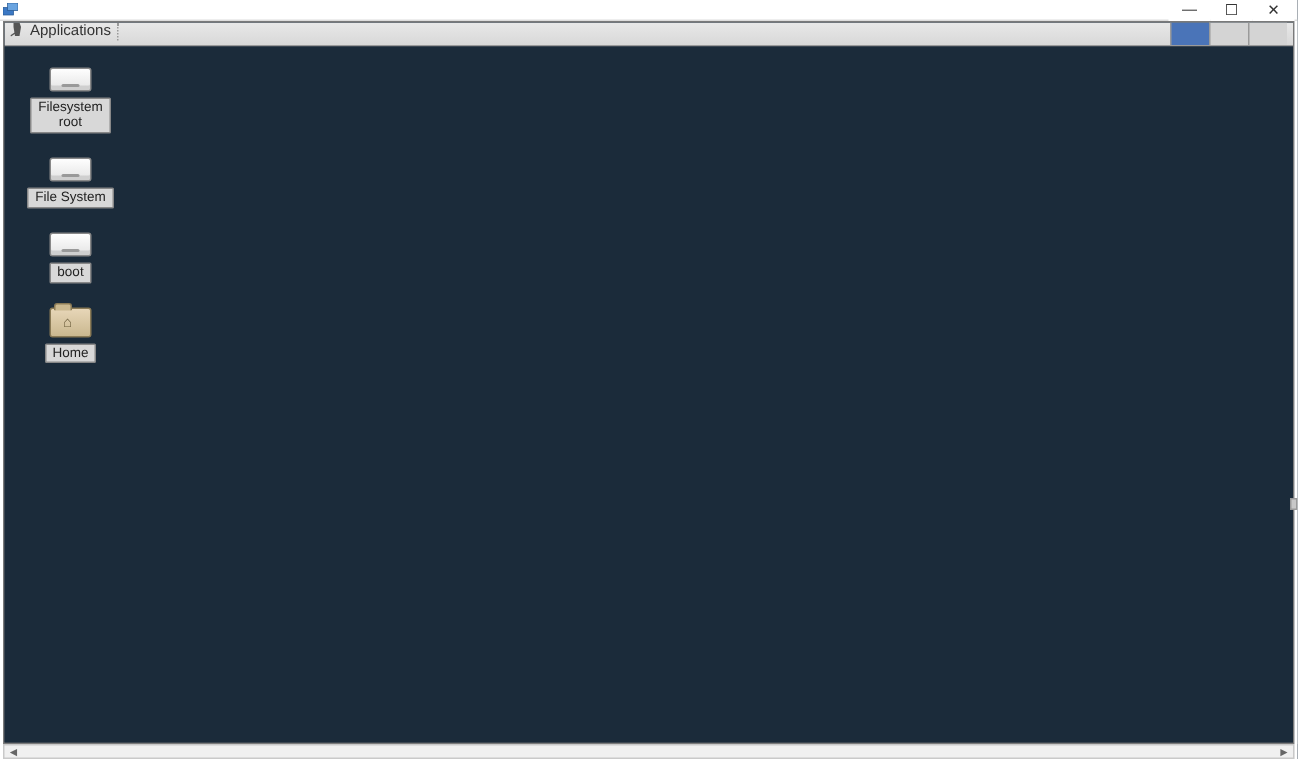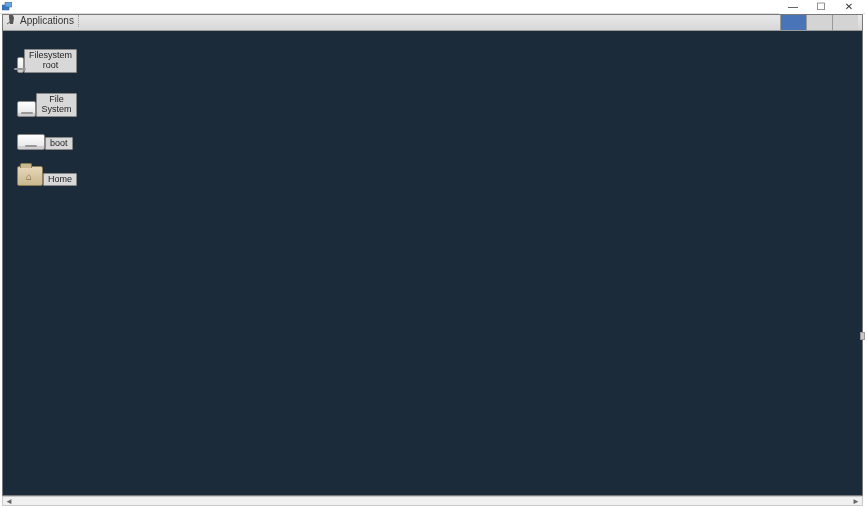--- a/index.html
+++ b/index.html
@@ -94,22 +94,22 @@
     
     .desktop {
       position: absolute;
       top: 16px; left: 0; right: 0; bottom: 0;
       background: #1b2b3a;
       padding: 14px 14px;
     }
     .di {
       width: 60px;
       display: flex;
-      flex-direction: row;
-      align-items: flex-end;
+      flex-direction: column;
+      align-items: center;
       margin-bottom: 16px;
       cursor: pointer;
     }
     .di .drive-icon {
       width: 28px; height: 16px;
       background: linear-gradient(#fefefe,#e4e4e4);
       border: 1px solid #888;
       border-radius: 2px;
       position: relative;
       box-shadow: inset 0 -3px 0 #cfcfcf;

